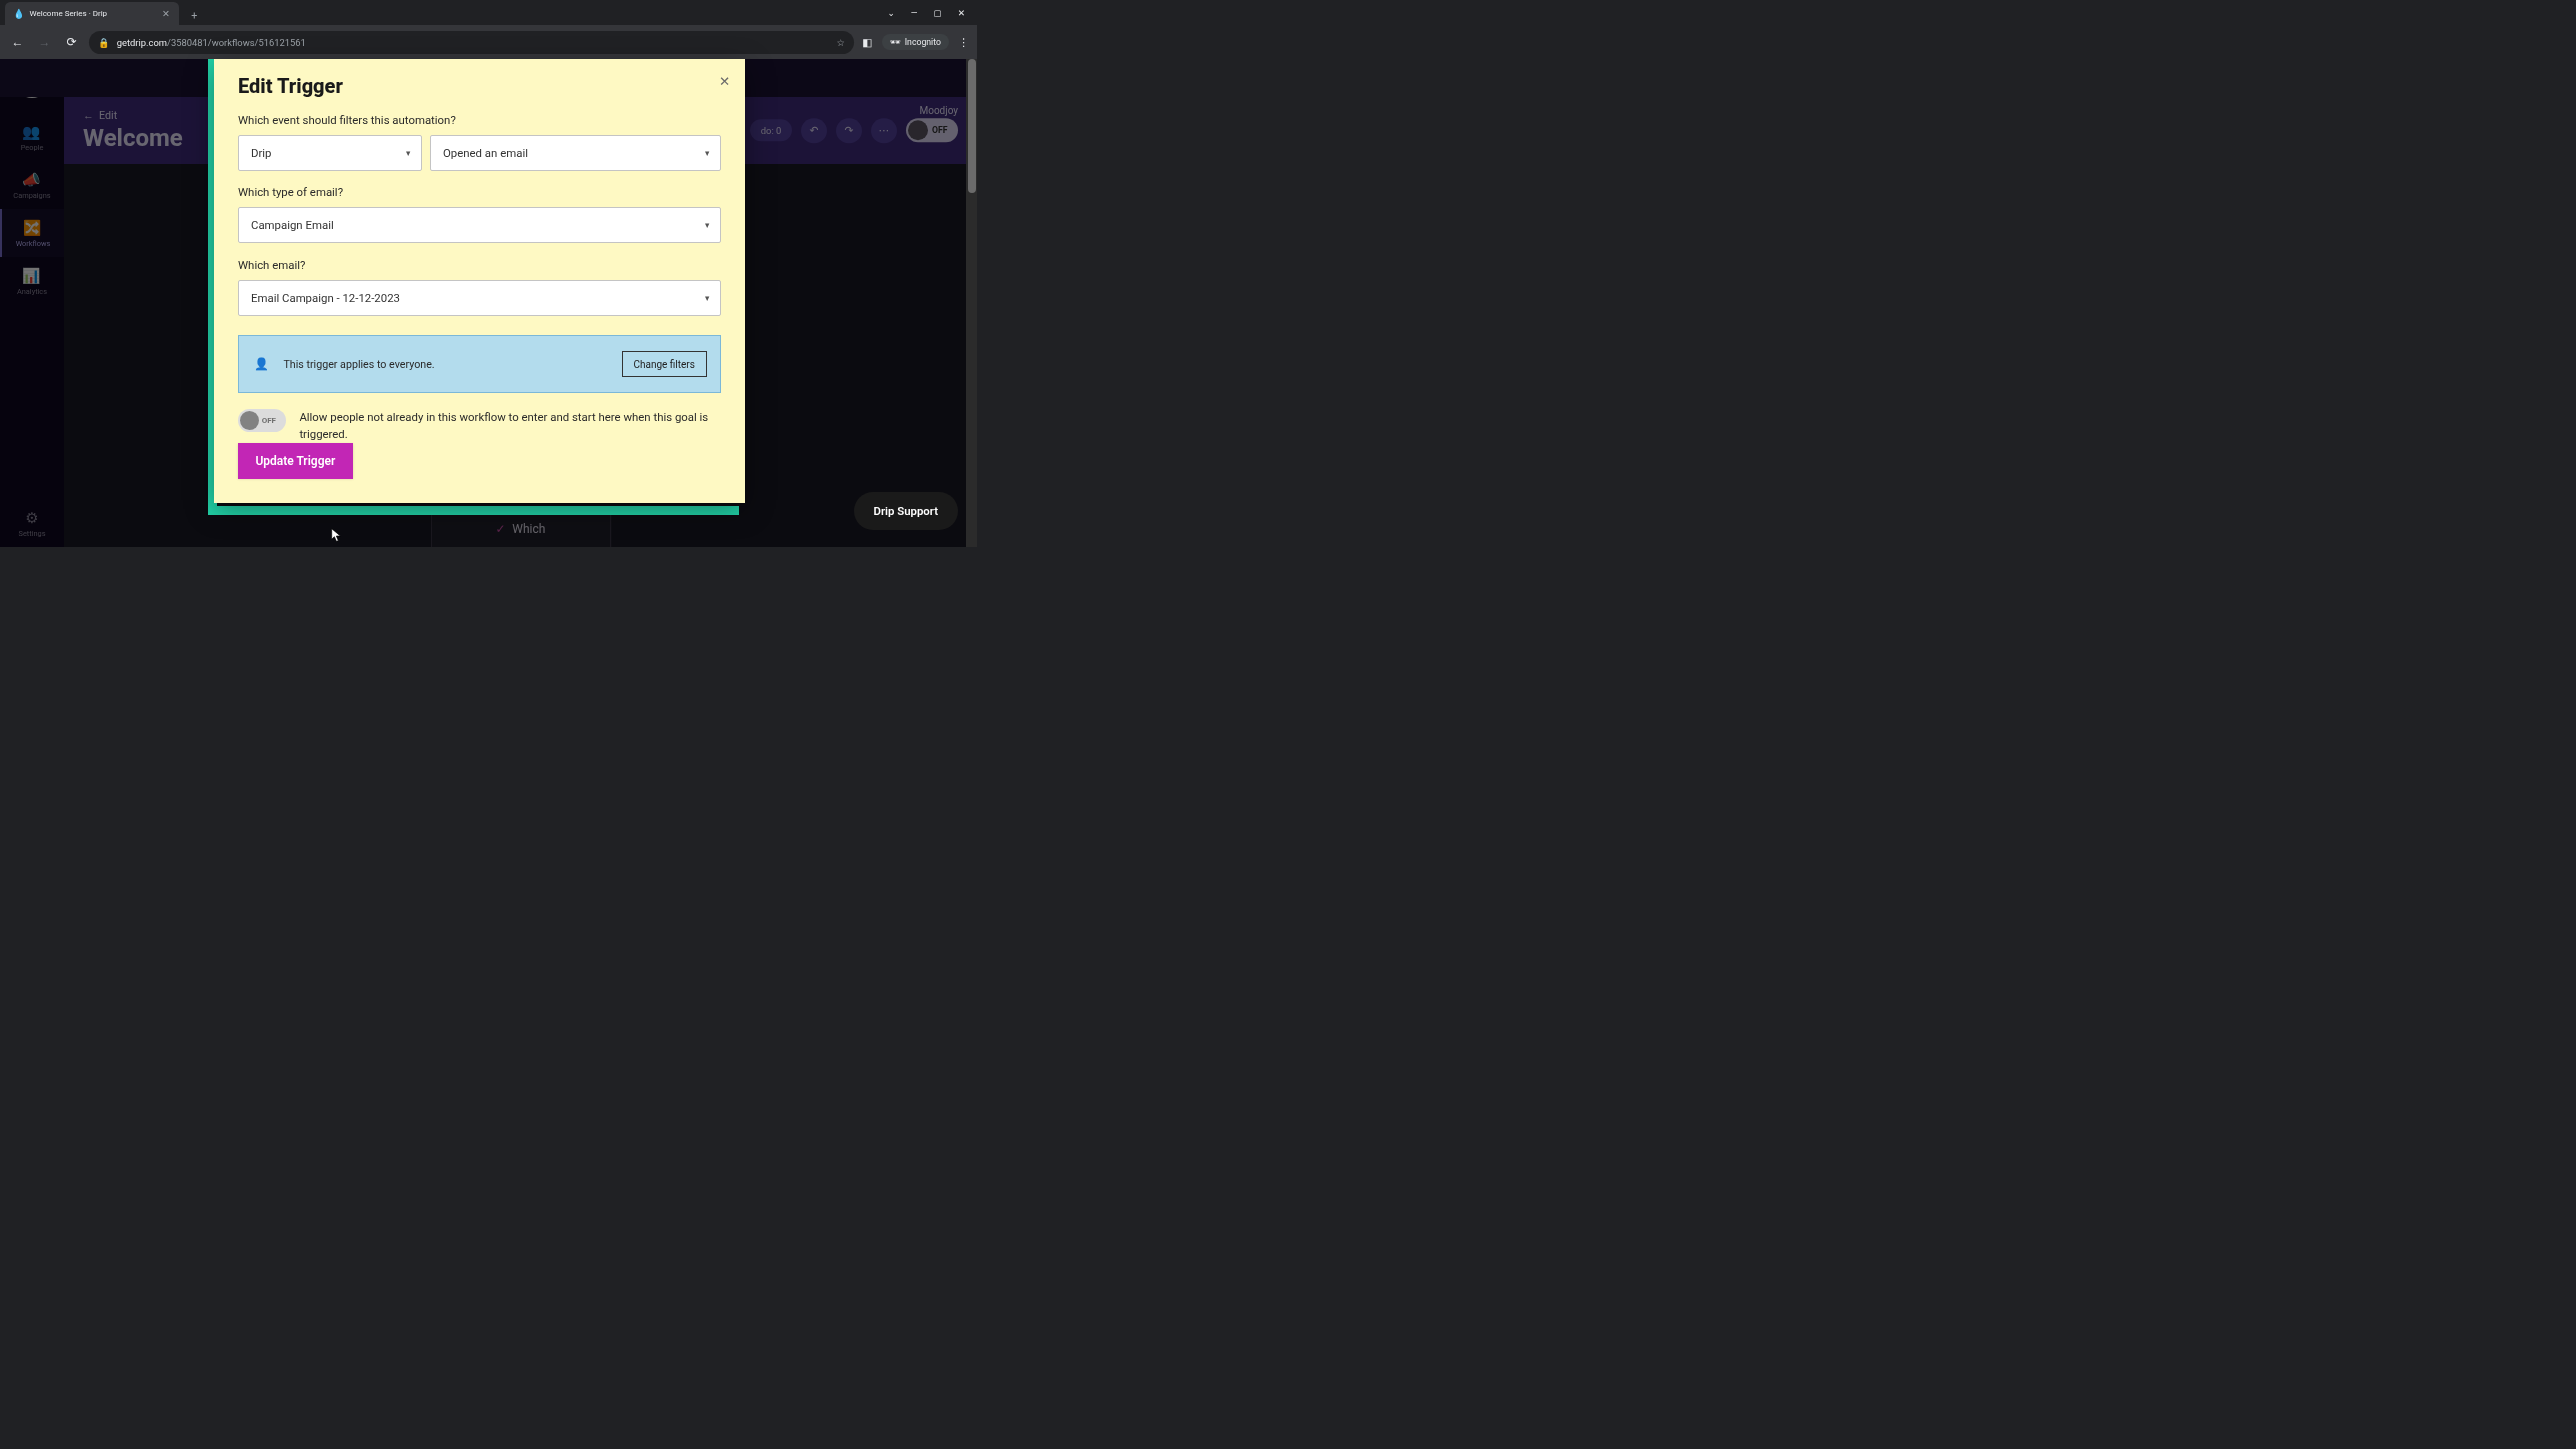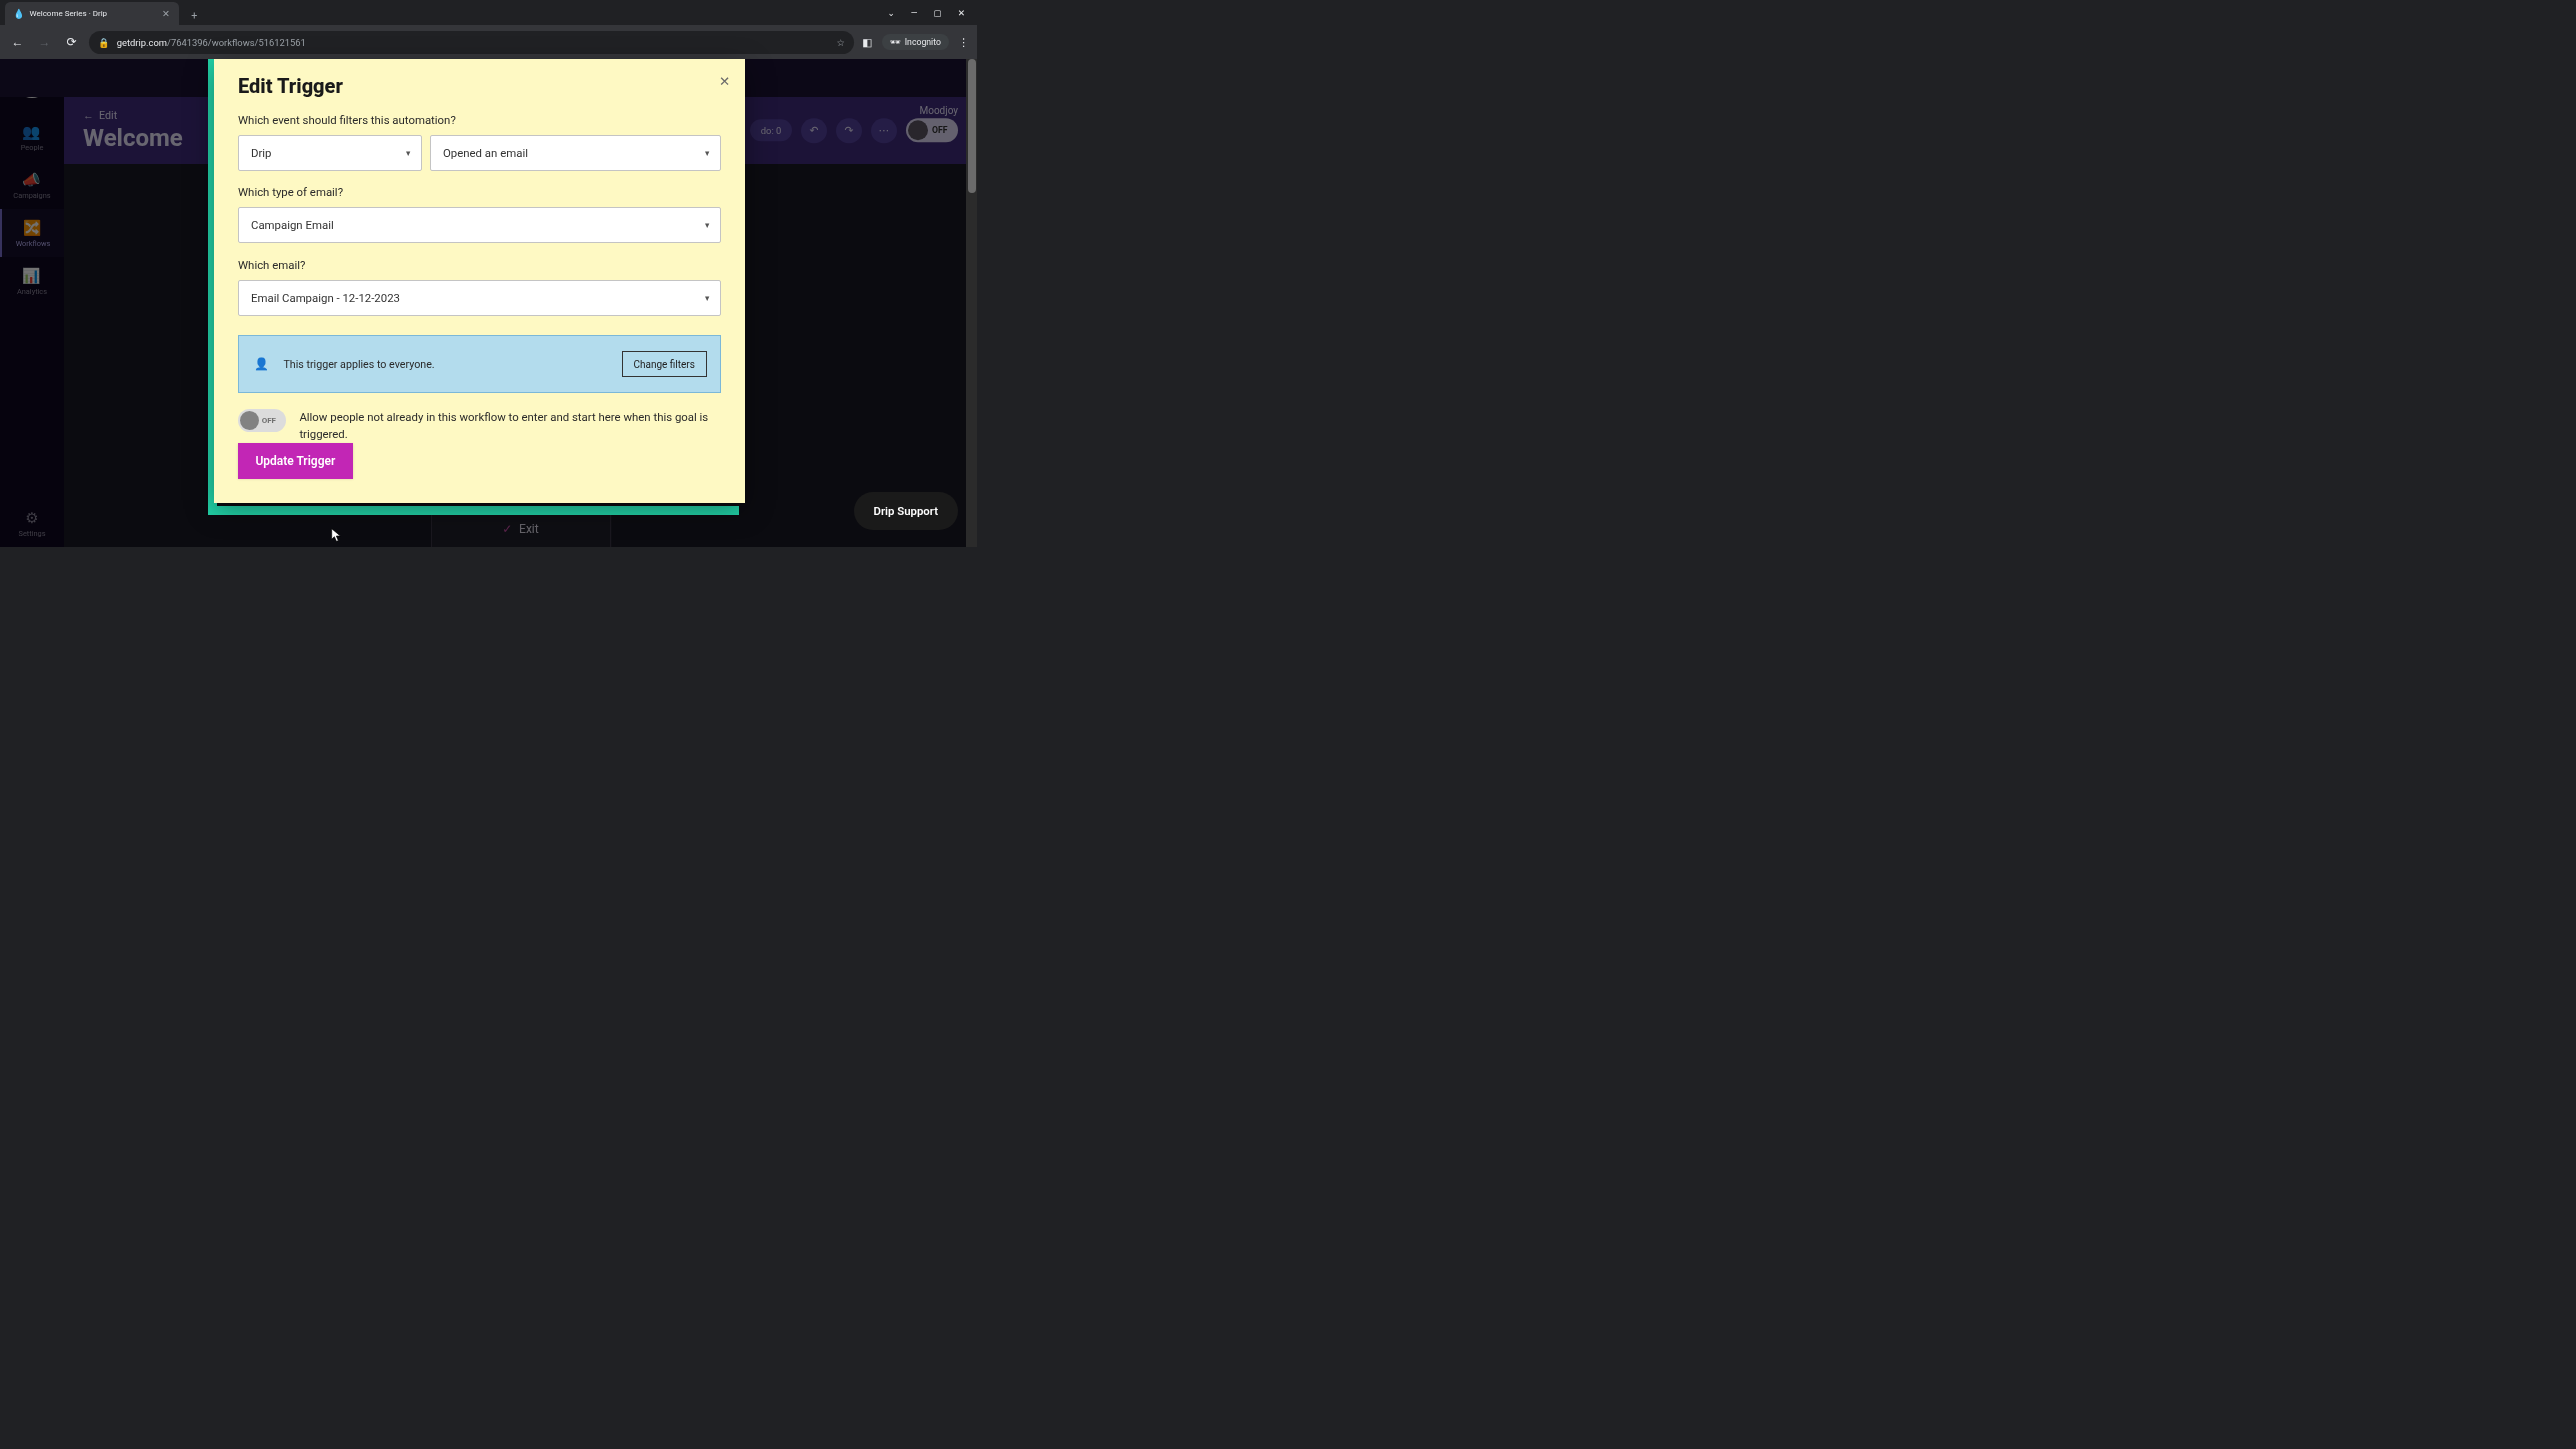--- a/index.html
+++ b/index.html
@@ -385,21 +385,21 @@
     <span>▢</span>
     <span>✕</span>
   </div>
   <div class="toolbar">
     <div class="nav-btn">←</div>
     <div class="nav-btn disabled">→</div>
     <div class="nav-btn">⟳</div>
     <div class="url-bar">
       <span>🔒</span>
       <span class="url-text">
-        <span class="domain">getdrip.com</span><span class="path">/7641396/workflows/516121561</span>
+        <span class="domain">getdrip.com</span><span class="path">/3580481/workflows/516121561</span>
       </span>
       <span>☆</span>
     </div>
     <div class="toolbar-right">
       <span>◧</span>
       <div class="incognito-badge">
         <span>🕶</span>
         <span>Incognito</span>
       </div>
       <span>⋮</span>
@@ -460,21 +460,21 @@
       <div class="toggle-pill">
         <div class="knob"></div>
         <span>OFF</span>
       </div>
     </div>
   </div>
 
   <div class="canvas">
     <div class="exit-bar">
       <span class="check">✓</span>
-      <span>Exit</span>
+      <span>Which</span>
     </div>
   </div>
 
   <div class="dim-overlay"></div>
 </div>
 
 <div class="modal-wrap">
   <div class="modal-border-l"></div>
   <div class="modal-border-b"></div>
   <div class="modal">

